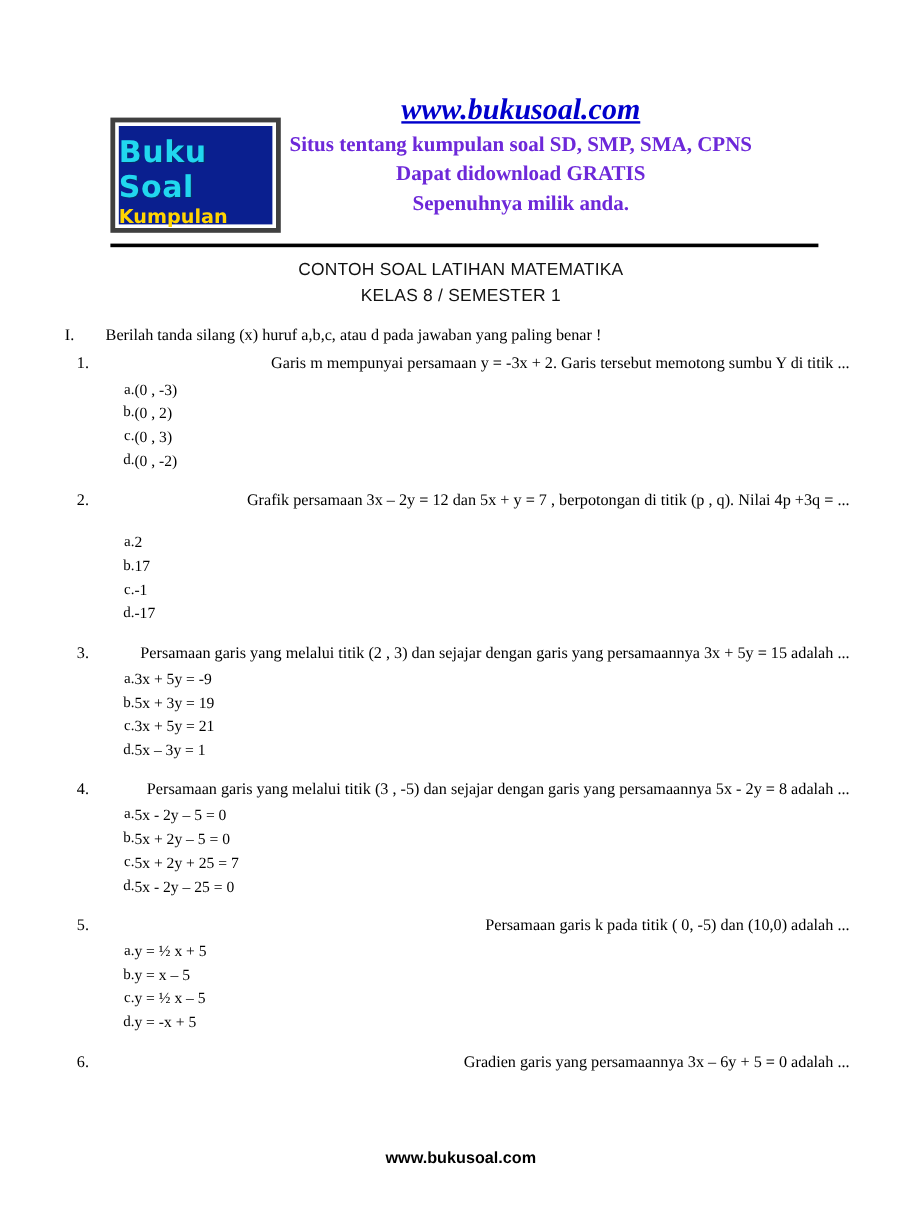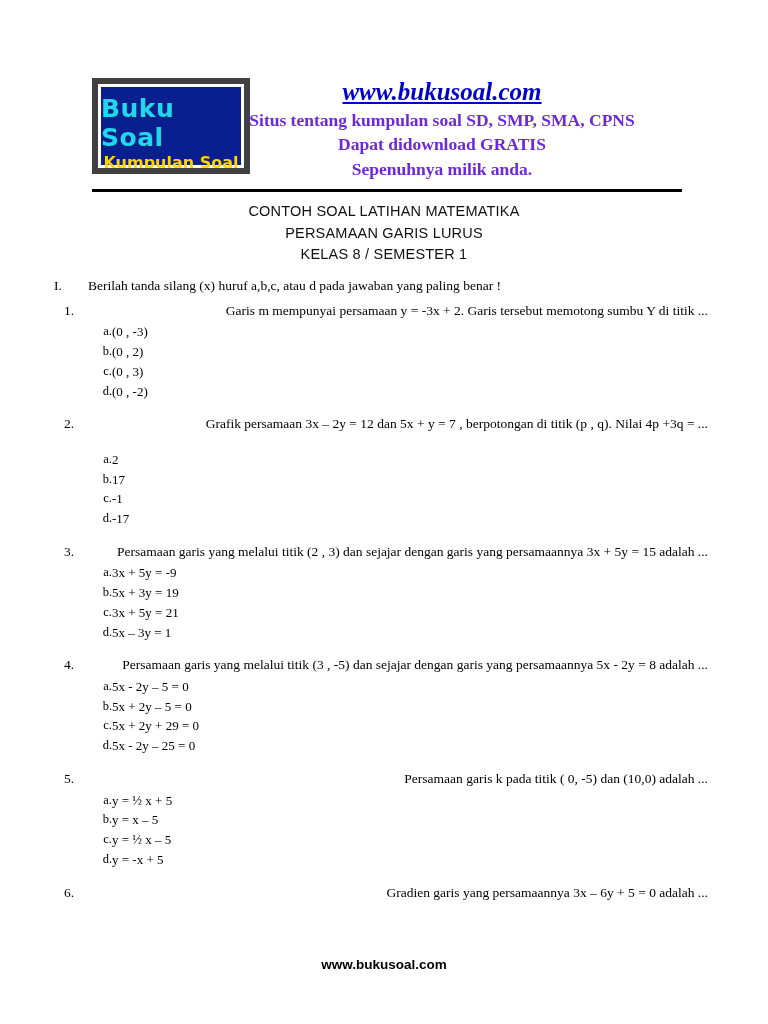--- a/index.html
+++ b/index.html
@@ -24,28 +24,29 @@
   }
 
   
   .header {
     display: flex;
     align-items: flex-start;
     padding: 78px 86px 0 92px;
     box-sizing: border-box;
   }
   .logo {
-    width: 158px;
+    width: 142px;
     height: 96px;
-    border: 6px solid #404040;
+    border: 4px solid #404040;
     background: #ffffff;
     box-sizing: border-box;
     position: relative;
     flex: 0 0 auto;
     overflow: hidden;
+    margin-top: 20px;
   }
   .logo-inner {
     position: absolute;
     top: 3px; left: 3px; right: 3px; bottom: 3px;
     background: #0a1f8f;
     display: flex;
     flex-direction: column;
     align-items: center;
     justify-content: flex-start;
   }
@@ -195,21 +196,20 @@
       <div class="tagline">Situs tentang kumpulan soal SD, SMP, SMA, CPNS</div>
       <div class="tagline">Dapat didownload GRATIS</div>
       <div class="tagline">Sepenuhnya milik anda.</div>
     </div>
   </div>
 
   <hr class="rule">
 
   <div class="doc-title">
     <div>CONTOH SOAL LATIHAN MATEMATIKA</div>
-    <div>PERSAMAAN GARIS LURUS</div>
     <div>KELAS 8 / SEMESTER 1</div>
   </div>
 
   <div class="content">
 
     <div class="instruction">
       <div class="num">I.</div>
       <div>Berilah tanda silang (x) huruf a,b,c, atau d pada jawaban yang paling benar !</div>
     </div>
 
@@ -297,21 +297,21 @@
           <div class="choice">
             <span class="clabel">a.</span>
             <span class="ctext">5x - 2y – 5 = 0</span>
           </div>
           <div class="choice">
             <span class="clabel">b.</span>
             <span class="ctext">5x + 2y – 5 = 0</span>
           </div>
           <div class="choice">
             <span class="clabel">c.</span>
-            <span class="ctext">5x + 2y + 29 = 0</span>
+            <span class="ctext">5x + 2y + 25 = 7</span>
           </div>
           <div class="choice">
             <span class="clabel">d.</span>
             <span class="ctext">5x - 2y – 25 = 0</span>
           </div>
         </div>
       </div>
     </div>
 
     <div class="question">

